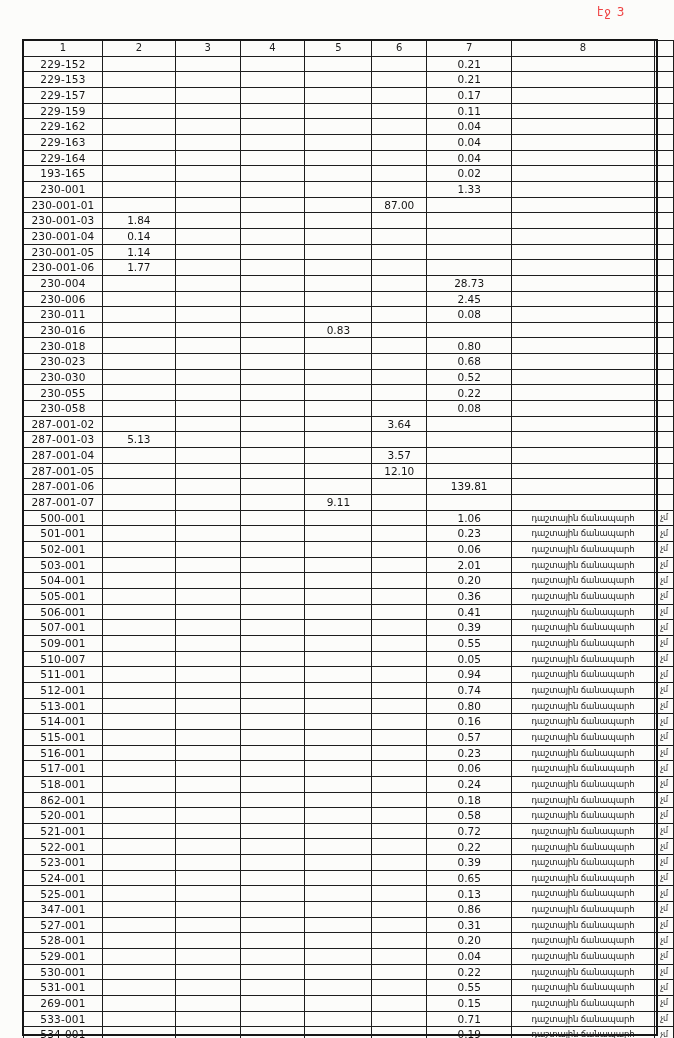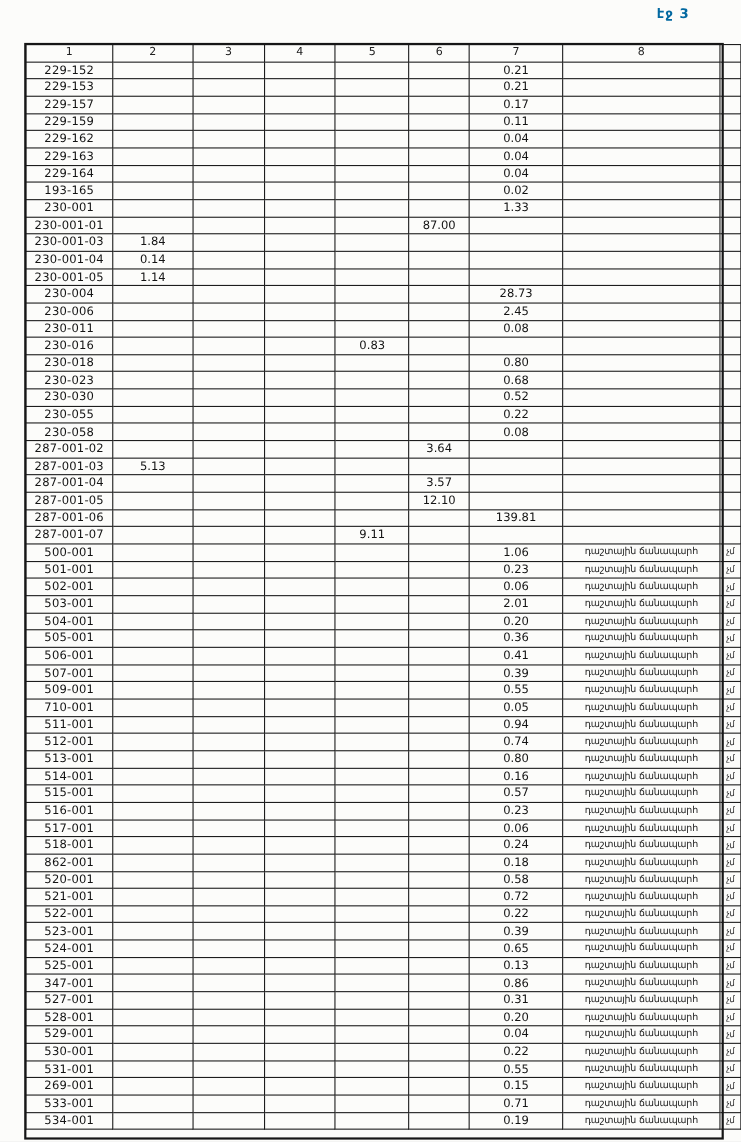--- a/index.html
+++ b/index.html
@@ -6,21 +6,21 @@
   .page{
     position:relative;
     width:674px;height:1038px;
     background:#fcfcfa;
     font-family:"DejaVu Sans",sans-serif;
     color:#1b1b1b;
     overflow:hidden;
   }
   .page-num{
     position:absolute;top:5px;left:597px;
-    font-size:12px;font-weight:bold;color:#0369a1;
+    font-size:12px;font-weight:normal;color:#ef4444;
     letter-spacing:1px;
   }
   .table-outline{
     position:absolute;left:22px;top:39px;
     width:632px;height:993px;
     border:2px solid #161616;
     pointer-events:none;
   }
   table.reg{
     position:absolute;left:23px;top:40px;
@@ -221,20 +221,31 @@
           <td class="c2">1.14</td>
           <td class="c3"></td>
           <td class="c4"></td>
           <td class="c5"></td>
           <td class="c6"></td>
           <td class="c7"></td>
           <td class="c8"></td>
           <td class="frag"></td>
         </tr>
         <tr>
+          <td class="c1">230-001-06</td>
+          <td class="c2">1.77</td>
+          <td class="c3"></td>
+          <td class="c4"></td>
+          <td class="c5"></td>
+          <td class="c6"></td>
+          <td class="c7"></td>
+          <td class="c8"></td>
+          <td class="frag"></td>
+        </tr>
+        <tr>
           <td class="c1">230-004</td>
           <td class="c2"></td>
           <td class="c3"></td>
           <td class="c4"></td>
           <td class="c5"></td>
           <td class="c6"></td>
           <td class="c7">28.73</td>
           <td class="c8"></td>
           <td class="frag"></td>
         </tr>
@@ -485,21 +496,21 @@
           <td class="c2"></td>
           <td class="c3"></td>
           <td class="c4"></td>
           <td class="c5"></td>
           <td class="c6"></td>
           <td class="c7">0.55</td>
           <td class="c8">դաշտային ճանապարհ</td>
           <td class="frag">չմ</td>
         </tr>
         <tr>
-          <td class="c1">710-001</td>
+          <td class="c1">510-007</td>
           <td class="c2"></td>
           <td class="c3"></td>
           <td class="c4"></td>
           <td class="c5"></td>
           <td class="c6"></td>
           <td class="c7">0.05</td>
           <td class="c8">դաշտային ճանապարհ</td>
           <td class="frag">չմ</td>
         </tr>
         <tr>

